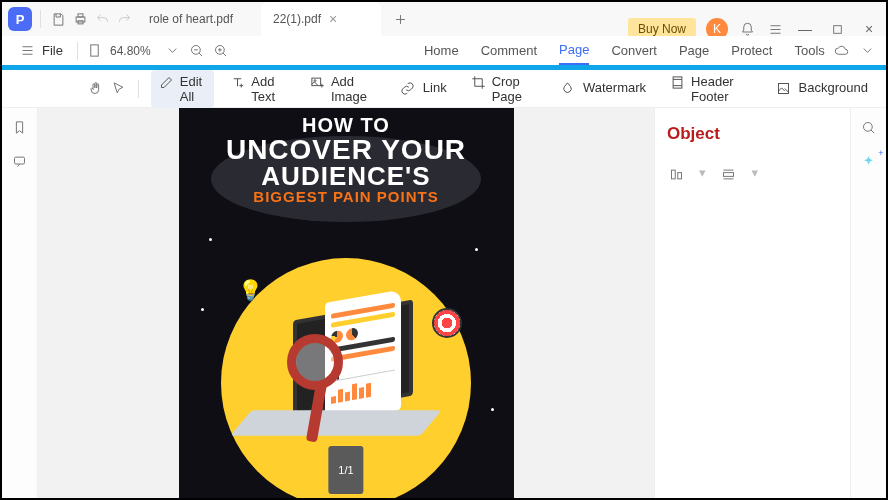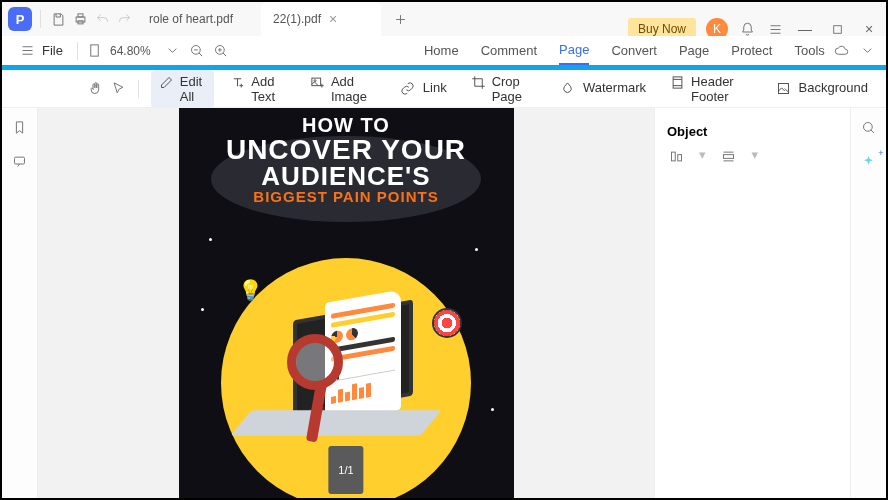--- a/index.html
+++ b/index.html
@@ -37,21 +37,21 @@
   .toolbtn { display: flex; align-items: flex-start; gap: 6px; padding: 4px 8px; font-size: 13px; color: #333; border-radius: 4px; }
   .toolbtn.active { background: #eaeef6; }
   .toolbtn .ico { color: #555; }
 
   
   .workspace { flex: 1; display: flex; min-height: 0; background: #f4f4f4; }
   .left-rail { width: 36px; background: #fdfdfd; display: flex; flex-direction: column; align-items: center; padding-top: 10px; gap: 16px; border-right: 1px solid #eee; }
   .right-rail { width: 36px; background: #fdfdfd; display: flex; flex-direction: column; align-items: center; padding-top: 10px; gap: 16px; border-left: 1px solid #eee; }
   .canvas { flex: 1; display: flex; justify-content: center; align-items: center; background: #f2f2f2; min-width: 0; position: relative; overflow: hidden; }
   .right-panel { width: 196px; background: #fff; border-left: 1px solid #eee; padding: 16px 12px; }
-  .rp-title { font-size: 13px; font-weight: 600; color: #000000; margin-bottom: 8px; }
+  .rp-title { font-size: 17px; font-weight: 600; color: #b91c1c; margin-bottom: 21px; }
   .rp-row { display: flex; gap: 14px; color: #bfbfbf; }
   .rp-row span { font-size: 13px; }
 
   
   .page { width: 335px; height: 100%; background: #0e0e14; position: relative; overflow: hidden; }
   .page-head { position: absolute; top: 6px; left: 0; right: 0; text-align: center; color: #fff; font-weight: 900; letter-spacing: 1px; }
   .page-head .l1 { font-size: 20px; }
   .page-head .l2 { font-size: 28px; line-height: 0.95; }
   .page-head .l3 { font-size: 26px; line-height: 0.95; }
   .page-head .l4 { font-size: 15px; color: #f97316; letter-spacing: 1px; font-weight: 800; }

